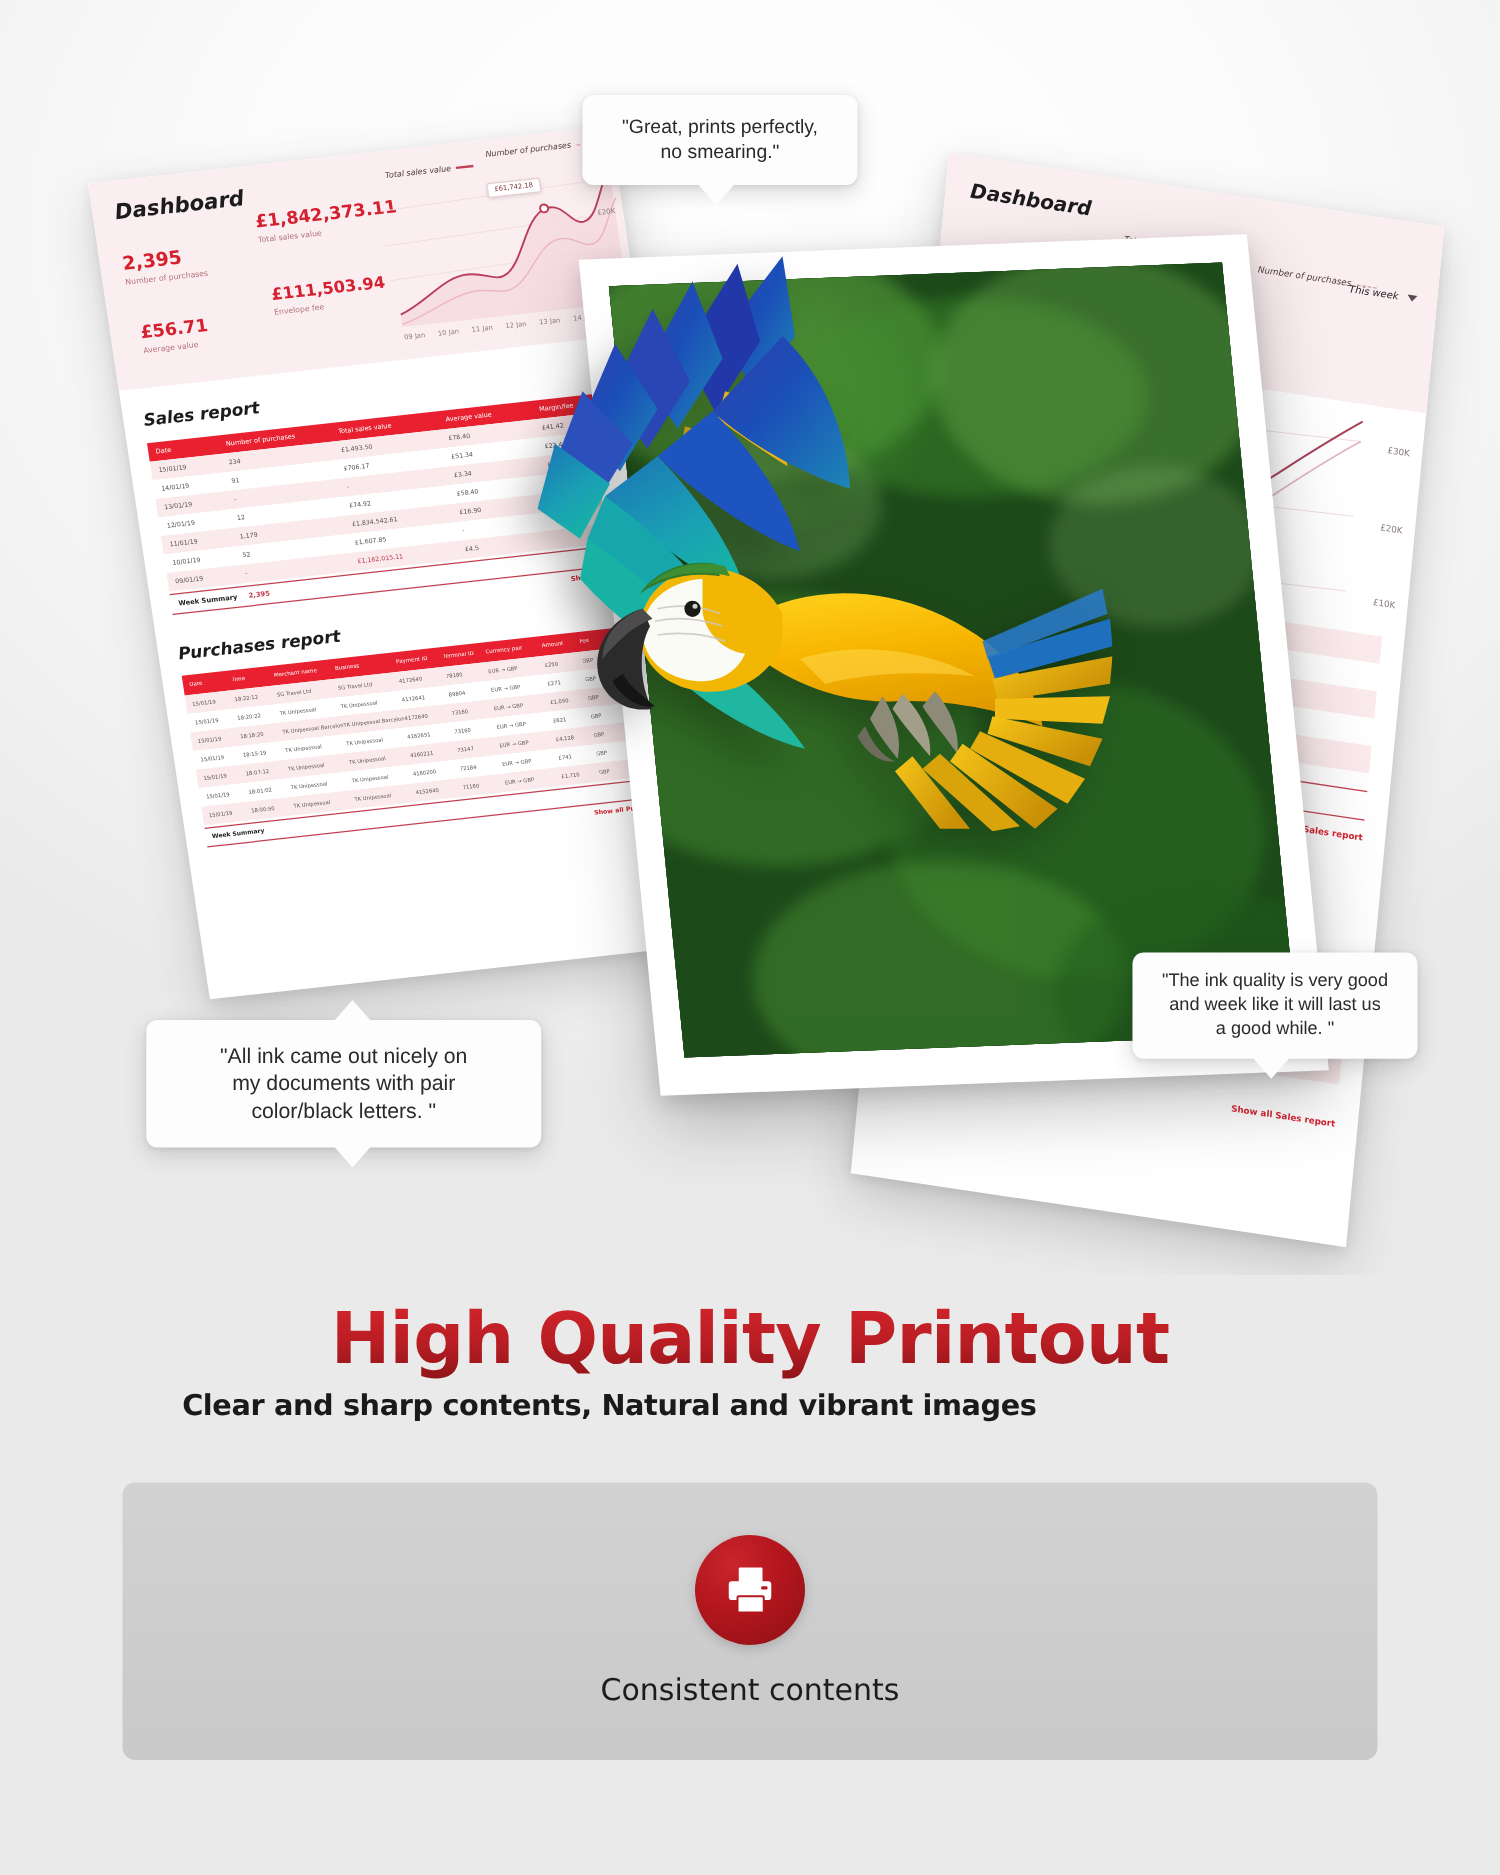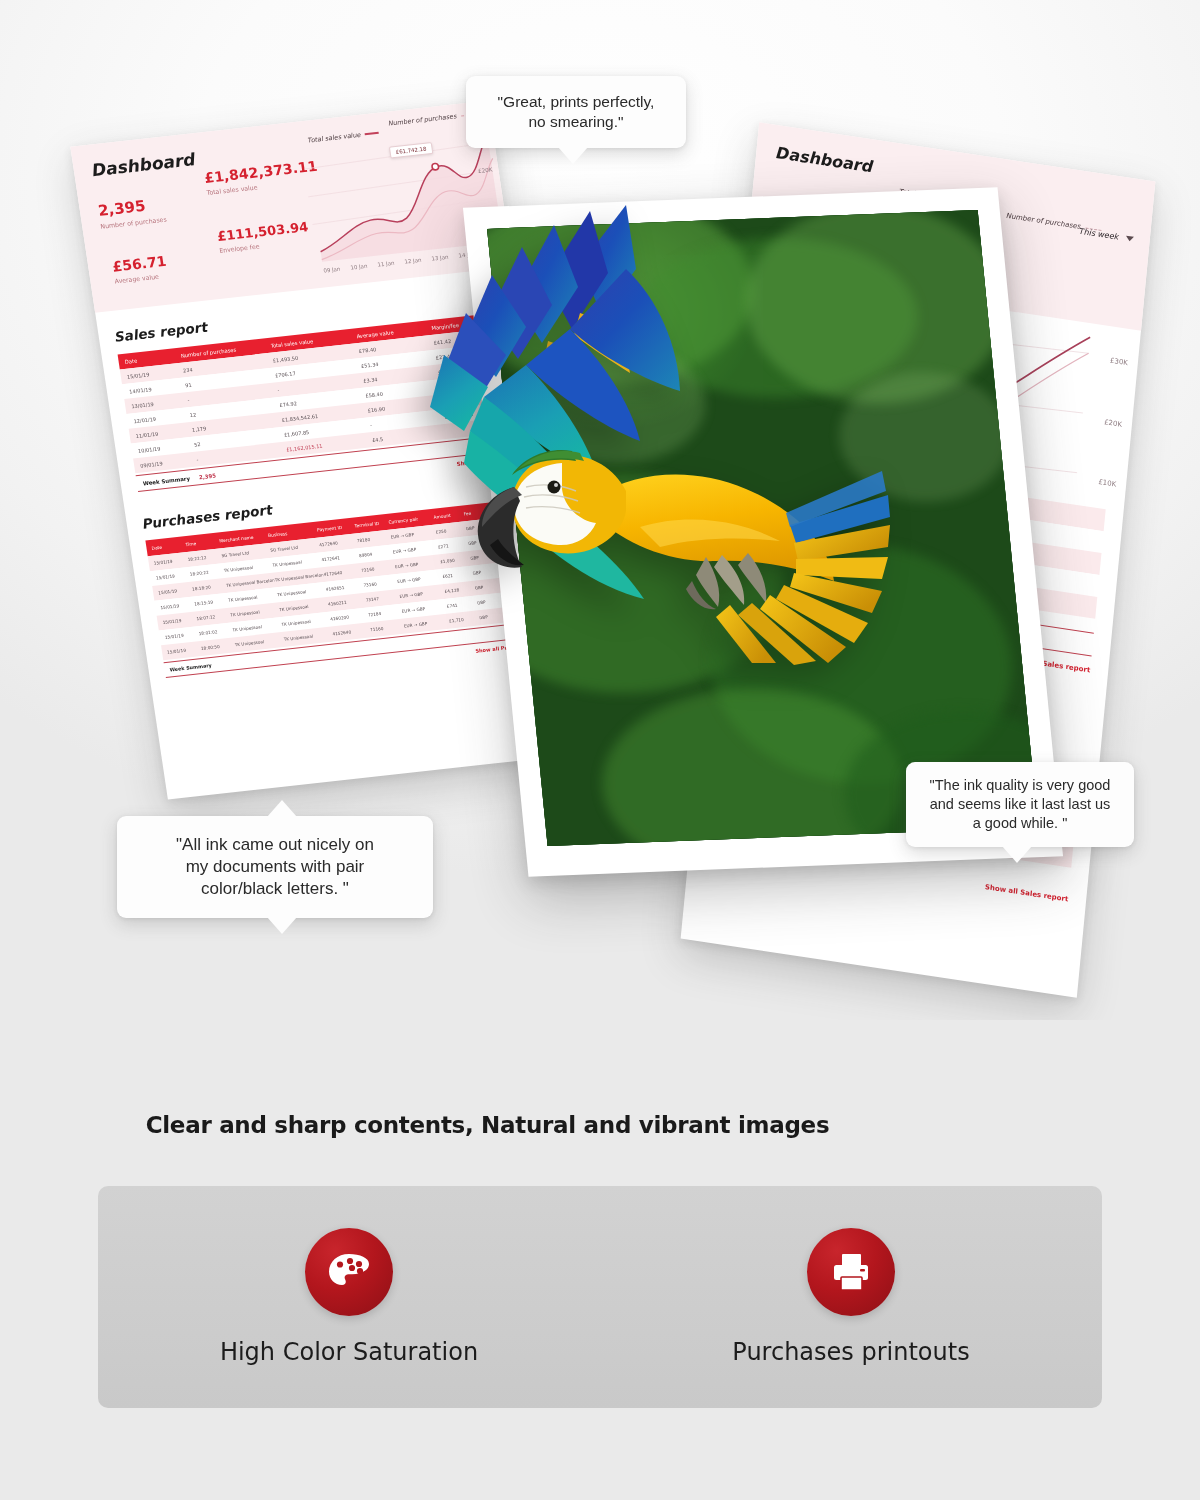--- a/index.html
+++ b/index.html
@@ -710,53 +710,39 @@
     <div class="bubble" id="bubble-left">
       <div>"All ink came out nicely on</div>
       <div>my documents with pair</div>
       <div>color/black letters. "</div>
       <span class="tail-up"></span>
       <span class="tail-down"></span>
     </div>
 
     <div class="bubble" id="bubble-right">
       <div>"The ink quality is very good</div>
-      <div>and seems like it last last us</div>
+      <div>and week like it will last us</div>
       <div>a good while. "</div>
       <span class="tail-down"></span>
     </div>
   </div>
 
+  <div id="headline">High Quality Printout</div>
   <div id="subhead">Clear and sharp contents, Natural and vibrant images</div>
 
   <div id="features">
 
-    <div class="feature">
-      <div class="fic">
-        <svg width="50" height="50" viewBox="0 0 50 50">
-          <path d="M25,7 C13.5,7 5,14.8 5,24.5 C5,32.6 11,38 18,38 C20.6,38 21.8,36.6 21.8,34.8
-                   C21.8,33.2 20.6,32.2 20.6,30.6 C20.6,28.6 22.3,27.2 24.6,27.2 L28,27.2
-                   C37,27.2 45,23.2 45,16.9 C45,11 36,7 25,7 Z" fill="#ffffff"></path>
-          <circle cx="16" cy="17.5" r="3.1" fill="#b3161d"></circle>
-          <circle cx="26" cy="14" r="3.1" fill="#b3161d"></circle>
-          <circle cx="35" cy="17" r="3.1" fill="#b3161d"></circle>
-          <circle cx="36" cy="24" r="3.1" fill="#b3161d"></circle>
-          <circle cx="28" cy="21" r="3.1" fill="#b3161d"></circle>
-        </svg>
-      </div>
-      <div class="flbl">High Color Saturation</div>
-    </div>
 
     <div class="feature">
       <div class="fic">
         <svg width="50" height="50" viewBox="0 0 50 50">
           <rect x="16" y="7" width="19" height="12" rx="1" fill="#ffffff"></rect>
           <rect x="8" y="18" width="34" height="15" rx="2.5" fill="#ffffff"></rect>
           <rect x="34" y="22" width="5" height="2.6" rx="1" fill="#b3161d"></rect>
           <rect x="15" y="30" width="21" height="13" rx="1" fill="#ffffff" stroke="#b3161d" stroke-width="1.6"></rect>
         </svg>
       </div>
-      <div class="flbl">Purchases printouts</div>
+      <div class="flbl">Consistent contents</div>
     </div>
 
   </div>
 
 </div>
 
 </body></html>

